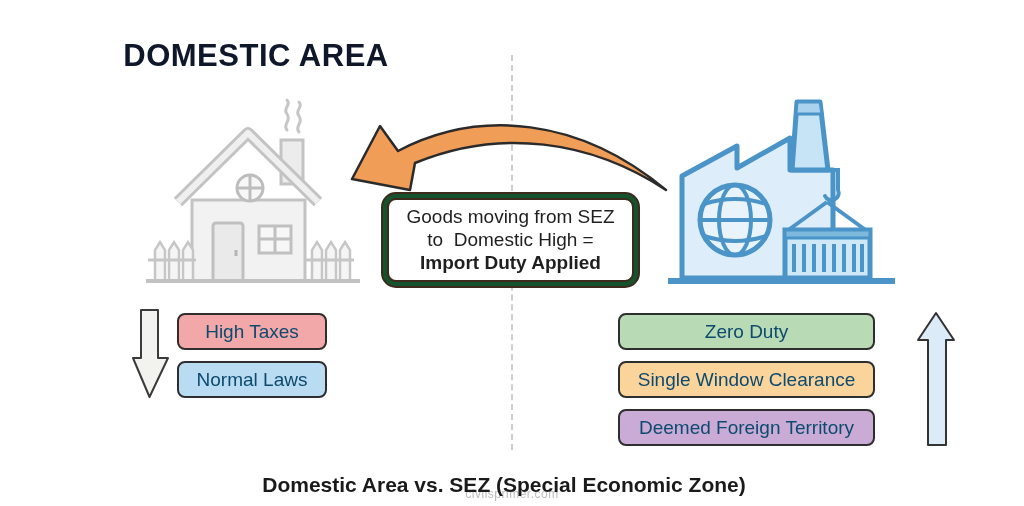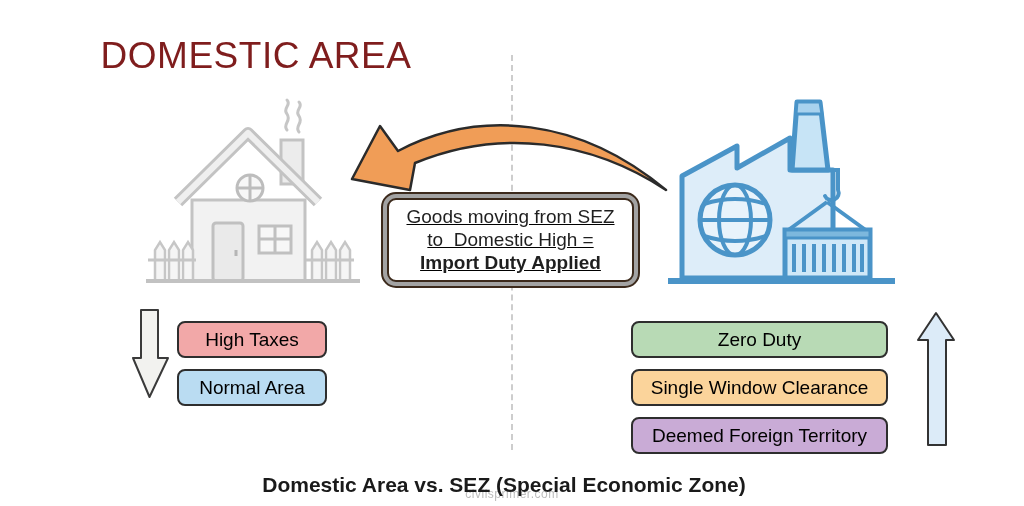--- a/index.html
+++ b/index.html
@@ -3,21 +3,21 @@
 <meta charset="utf-8">
 <style>
   html,body{margin:0;padding:0;}
   body{font-family:"Liberation Sans", sans-serif; background:#ffffff;}
   .canvas{
     position:relative; width:1024px; height:506px; overflow:hidden;
     background:#ffffff;
   }
   .hdr{
     position:absolute; top:34px; height:44px; line-height:44px;
-    font-size:37px; font-weight:400; letter-spacing:.5px; color:#7f1d1d;
+    font-size:31px; font-weight:700; letter-spacing:.5px; color:#0f172a;
     text-align:center;
   }
   .hdr-left{left:0; width:512px;}
   .hdr-right{left:512px; width:512px;}
   .divider{
     position:absolute; left:511px; top:55px; height:395px; width:0;
     border-left:2px dashed #cdcdcd; z-index:0;
   }
   .icon-abs{position:absolute; z-index:1;}
   .flow-arrow{position:absolute; left:340px; top:100px; z-index:2;}
@@ -29,24 +29,24 @@
   .info-box-inner{
     border:2px solid #3c2a1c; border-radius:9px; background:#ffffff;
     padding:5px 8px; text-align:center; font-size:19px; color:#1f1f1f;
     line-height:1.22;
   }
   .box-line{white-space:pre-wrap;}
   .box-line.bold{font-weight:700;text-align:center;}
   .pill{
     position:absolute; height:37px; border:2px solid #2e2e2e; border-radius:8px;
     display:flex; align-items:center; justify-content:center;
-    font-size:19px; color:#000000; box-sizing:border-box; z-index:2;margin-top:8px;
+    font-size:19px; color:#0c4a6e; box-sizing:border-box; z-index:2;
   }
   .pill-left{left:177px; width:150px;}
-  .pill-right{left:631px; width:257px;}
+  .pill-right{left:618px; width:257px;}
   .footer-title{
     position:absolute; left:0; top:473px; width:1008px; text-align:center;
     font-size:21px; font-weight:700; color:#1a1a1a; z-index:5;
   }
   .watermark{
     position:absolute; left:0; top:487px; width:1024px; text-align:center;
     font-size:12px; color:#8f8f8f; opacity:.6; z-index:4; letter-spacing:.5px;
   }
 </style>
 </head>
@@ -125,37 +125,37 @@
       <line x1="202" y1="154" x2="202" y2="182"></line>
     </g>
 
     <line x1="8" y1="191" x2="235" y2="191" stroke="#4a94c8" stroke-width="6"></line>
   </svg>
 
   <svg class="flow-arrow" width="340" height="100" viewBox="0 0 340 100">
     <path d="M12,79 L40,26 L58,51 C140,8 240,18 326,90 C250,40 160,28 75,63 L70,90 Z" fill="#f09d57" stroke="#2b2b2b" stroke-width="2.5" stroke-linejoin="round"></path>
   </svg>
 
-  <div class="info-box" style="background:#a3a3a3;text-decoration:underline;">
+  <div class="info-box" style="background:#14532d;">
     <div class="info-box-inner">
       <div class="box-line">Goods moving from SEZ</div>
       <div class="box-line">to  Domestic High =</div>
       <div class="box-line bold">Import Duty Applied</div>
     </div>
   </div>
 
   <svg class="icon-abs" style="left:125px; top:305px;" width="50" height="100" viewBox="0 0 50 100">
     <path d="M16,5 L33,5 L33,53 L43,53 L24.5,92 L8,53 L16,53 Z" fill="#f2f2ef" stroke="#3a3a3a" stroke-width="2" stroke-linejoin="round"></path>
   </svg>
 
   <div class="pill pill-left" style="top: 313px; background-color: rgb(242, 168, 168);">
     <span>High Taxes</span>
   </div>
   <div class="pill pill-left" style="top: 361px; background-color: rgb(186, 220, 242);">
-    <span>Normal Area</span>
+    <span>Normal Laws</span>
   </div>
 
   <div class="pill pill-right" style="top: 313px; background-color: rgb(184, 218, 181);">
     <span>Zero Duty</span>
   </div>
   <div class="pill pill-right" style="top: 409px; background-color: rgb(201, 171, 214);">
     <span>Deemed Foreign Territory</span>
   </div>
   <div class="pill pill-right" style="top: 361px; background-color: rgb(251, 212, 155);">
     <span>Single Window Clearance</span>

